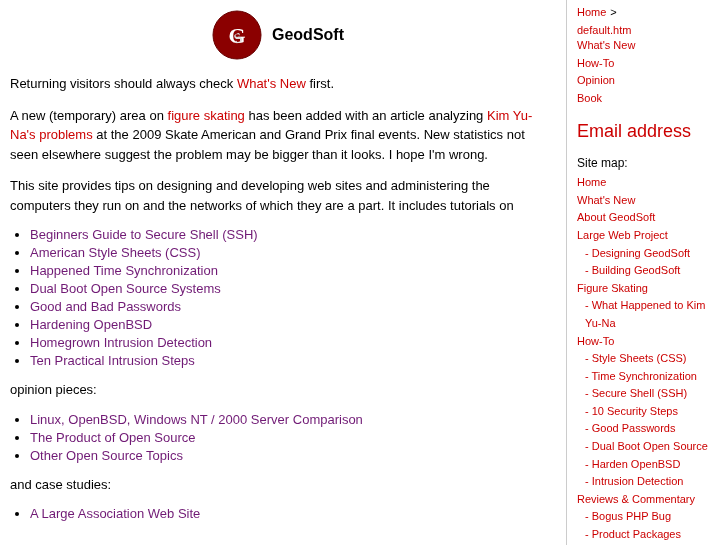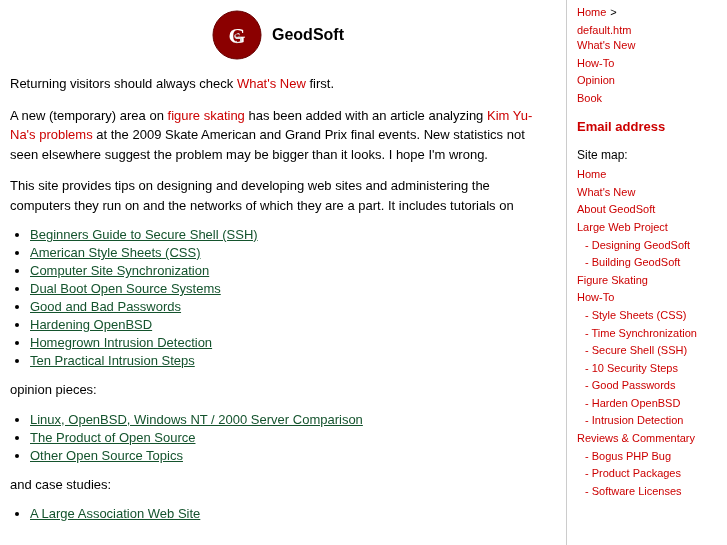--- a/index.html
+++ b/index.html
@@ -16,21 +16,21 @@
     .logo-svg { width: 50px; height: 50px; }
     
     h1 { font-size: 16px; font-weight: bold; color: #000; }
     
     .main-content p { margin-bottom: 12px; line-height: 1.5; font-size: 13px; }
     
     a { color: #c00; text-decoration: none; }
     
     ul { margin-left: 20px; margin-bottom: 12px; }
     ul li { margin-bottom: 3px; list-style-type: disc; }
-    ul li a { color: #14532d; text-decoration: underline; }
+    ul li a { color: #701a75; }
     
     .section-label { font-size: 13px; margin-bottom: 6px; color: #000; }
     
     .sidebar { width: 160px; padding: 6px 10px; font-size: 11px; }
     
     .breadcrumb { display: flex; gap: 4px; font-size: 11px; margin-bottom: 6px; }
     .breadcrumb a { color: #c00; }
     .breadcrumb span { color: #000; }
     
     .sidebar-section { margin-bottom: 10px; }
@@ -66,21 +66,21 @@
 
     <p>
       <span>A new (temporary) area on </span><a href="#">figure skating</a><span> has been added with an article analyzing </span><a href="#">Kim Yu-Na's problems</a><span> at the 2009 Skate American and Grand Prix final events. New statistics not seen elsewhere suggest the problem may be bigger than it looks. I hope I'm wrong.</span>
     </p>
 
     <p>This site provides tips on designing and developing web sites and administering the computers they run on and the networks of which they are a part. It includes tutorials on</p>
 
     <ul>
     <li><a href="#">Beginners Guide to Secure Shell (SSH)</a></li>
         <li><a href="#">American Style Sheets (CSS)</a></li>
-        <li><a href="#">Computer Site Synchronization</a></li>
+        <li><a href="#">Happened Time Synchronization</a></li>
         <li><a href="#">Dual Boot Open Source Systems</a></li>
         <li><a href="#">Good and Bad Passwords</a></li>
         <li><a href="#">Hardening OpenBSD</a></li>
         <li><a href="#">Homegrown Intrusion Detection</a></li>
         <li><a href="#">Ten Practical Intrusion Steps</a></li>
       </ul>
 
     <p class="section-label">opinion pieces:</p>
 
     <ul>
@@ -108,38 +108,40 @@
     </div>
 
     <div class="sidebar-section">
     <a href="#" class="sidebar-nav-link">What's New</a>
         <a href="#" class="sidebar-nav-link">How-To</a>
         <a href="#" class="sidebar-nav-link">Opinion</a>
         <a href="#" class="sidebar-nav-link">Book</a>
       </div>
 
     <div class="sidebar-section">
-      <a href="#" class="sidebar-nav-link" style="font-size: 13px; font-weight: bold;">Email address</a>
+      <a href="#" class="sidebar-nav-link" style="font-size: 18px; font-weight: normal;">Email address</a>
     </div>
 
     <div class="sidebar-section">
       <div class="site-map-heading">Site map:</div>
     <a href="#" class="site-map-item">Home</a>
         <a href="#" class="site-map-item">What's New</a>
         <a href="#" class="site-map-item">About GeodSoft</a>
         <a href="#" class="site-map-item">Large Web Project</a>
         <a href="#" class="site-map-item indent">- Designing GeodSoft</a>
         <a href="#" class="site-map-item indent">- Building GeodSoft</a>
         <a href="#" class="site-map-item">Figure Skating</a>
+        <a href="#" class="site-map-item indent">- What Happened to Kim Yu-Na</a>
         <a href="#" class="site-map-item">How-To</a>
         <a href="#" class="site-map-item indent">- Style Sheets (CSS)</a>
         <a href="#" class="site-map-item indent">- Time Synchronization</a>
         <a href="#" class="site-map-item indent">- Secure Shell (SSH)</a>
         <a href="#" class="site-map-item indent">- 10 Security Steps</a>
         <a href="#" class="site-map-item indent">- Good Passwords</a>
+        <a href="#" class="site-map-item indent">- Dual Boot Open Source</a>
         <a href="#" class="site-map-item indent">- Harden OpenBSD</a>
         <a href="#" class="site-map-item indent">- Intrusion Detection</a>
         <a href="#" class="site-map-item">Reviews &amp; Commentary</a>
         <a href="#" class="site-map-item indent">- Bogus PHP Bug</a>
         <a href="#" class="site-map-item indent">- Product Packages</a>
         <a href="#" class="site-map-item indent">- Software Licenses</a>
       </div>
 
   </div>
 </div>

